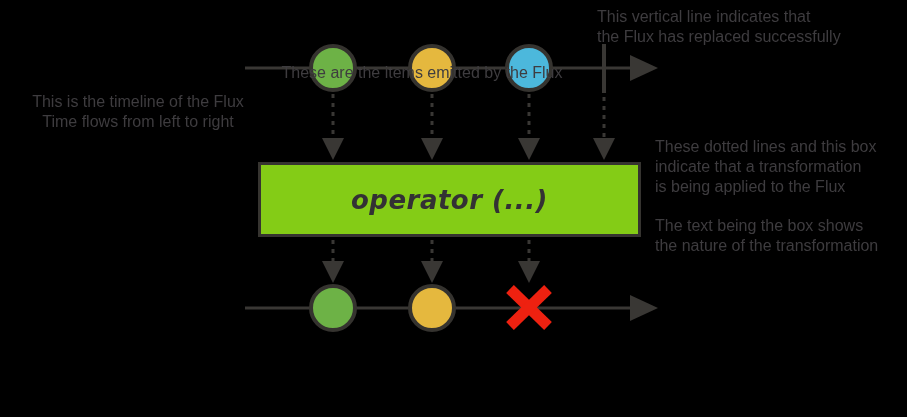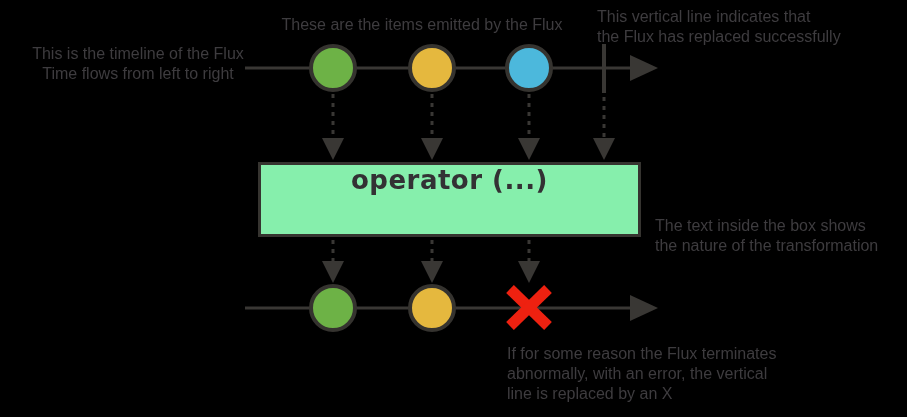--- a/index.html
+++ b/index.html
@@ -11,25 +11,25 @@
   .line   { stroke:#393734; stroke-width:3; fill:none; }
   .thick  { stroke-width:4; }
   .dotted { stroke:#393734; stroke-width:3; stroke-dasharray:4 5; fill:none; }
   .head   { fill:#393734; stroke:none; }
   .marble { stroke:#35332f; stroke-width:4; }
   .errx   { stroke-width:11; fill:none; stroke-linecap:butt; }
   .note {
     position:absolute; color:#3e3c3f; font-size:16px; line-height:20px;
     white-space:pre-line;
   }
-  .center { text-align:center; }
+  .center { text-align:center;margin-top:48px; }
   .operator-box {
     position:absolute; left:258px; top:162px; width:377px; height:69px;
-    background:#86efac; border:3px solid #363430;
-    display:flex; align-items:flex-start; justify-content:center;
+    background:#84cc16; border:3px solid #363430;
+    display:flex; align-items:center; justify-content:center;font-style:italic;
   }
   .operator-label {
     font-family:"DejaVu Sans","Liberation Sans",sans-serif;
     font-weight:bold; font-size:26px; color:#333134; letter-spacing:0.5px;
   }
 </style>
 </head>
 <body>
 
 <div class="stage">
@@ -77,22 +77,22 @@
   </div>
 
   <div class="note center" style="left:22px; top:44px; width:232px;">This is the timeline of the Flux
 Time flows from left to right</div>
 
   <div class="note center" style="left:262px; top:15px; width:320px;">These are the items emitted by the Flux</div>
 
   <div class="note" style="left:597px; top:7px; width:300px;">This vertical line indicates that
 the Flux has replaced successfully</div>
 
+  <div class="note" style="left:655px; top:137px; width:250px;">These dotted lines and this box
+indicate that a transformation
+is being applied to the Flux</div>
 
-  <div class="note" style="left:655px; top:216px; width:252px;">The text inside the box shows
+  <div class="note" style="left:655px; top:216px; width:252px;">The text being the box shows
 the nature of the transformation</div>
 
 
-  <div class="note" style="left:507px; top:344px; width:320px;">If for some reason the Flux terminates
-abnormally, with an error, the vertical
-line is replaced by an X</div>
 
 </div>
 
 </body></html>

